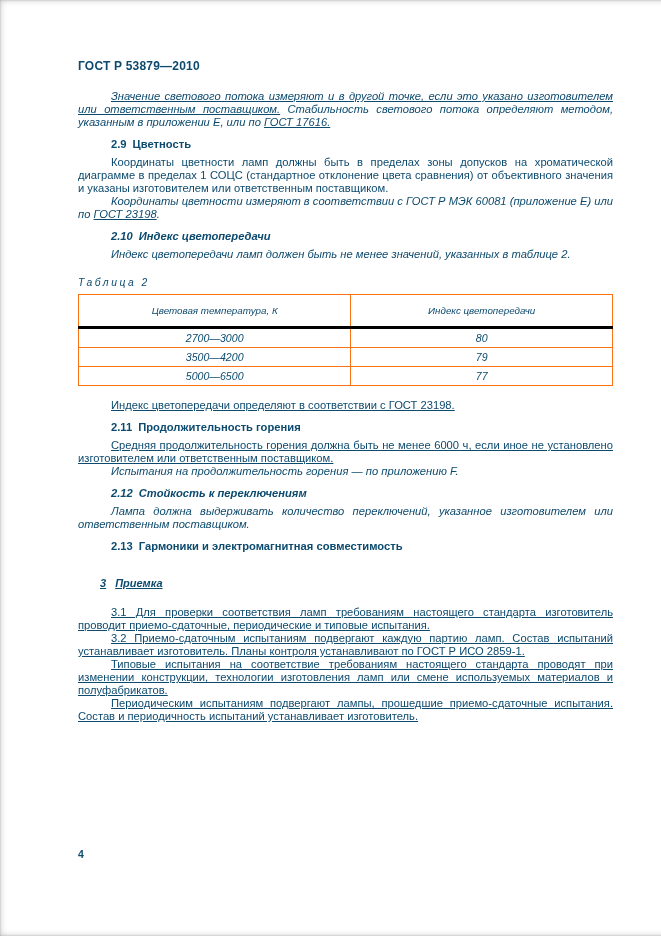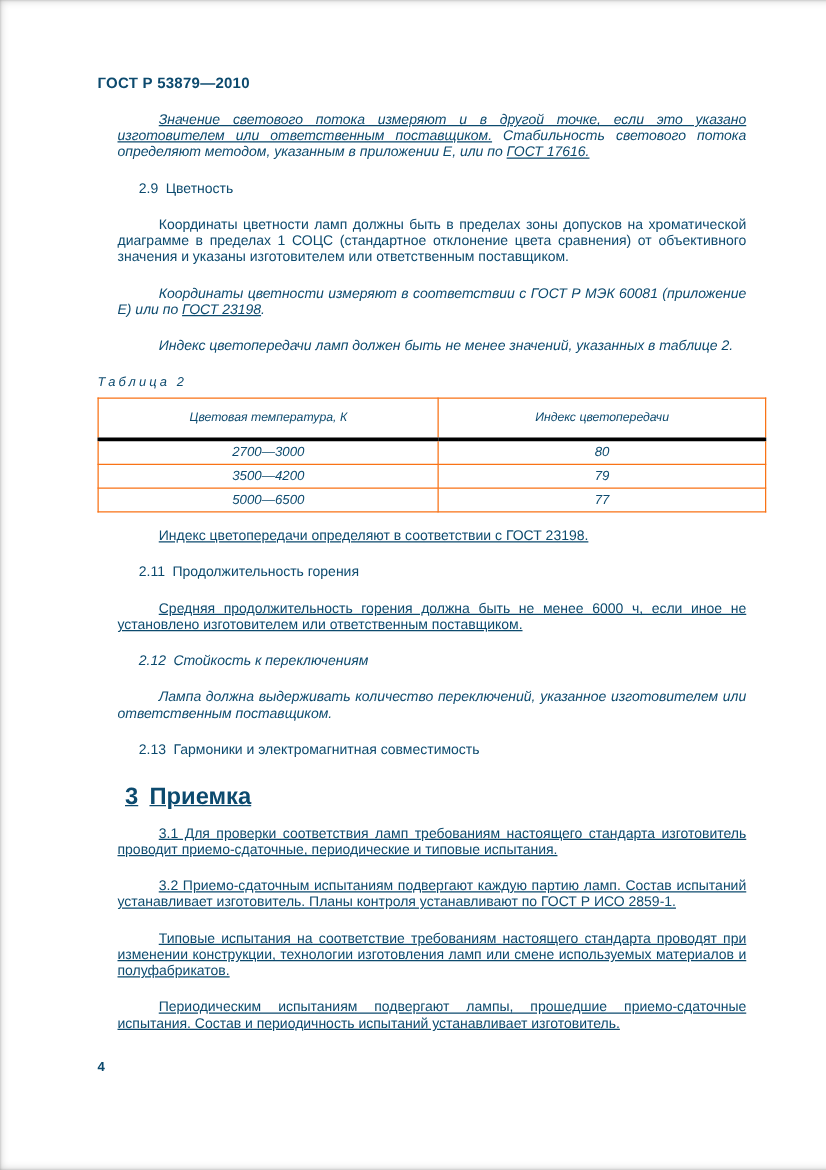--- a/index.html
+++ b/index.html
@@ -15,33 +15,33 @@
     padding-left:26px;
   }
   .content {
     position:absolute; left:78px; top:60px; width:535px;
     font-size:11.2px; line-height:13px;
   }
   .doc-header {
     font-weight:bold; font-size:12px; margin:0 0 17px 0;
     letter-spacing:0.2px;
   }
-  p { margin:16px; text-indent:33px; text-align:justify; }
+  p { margin:0; text-indent:33px; text-align:justify; }
   .it { font-style:italic; }
   .u  { text-decoration:underline; }
   h4 {
-    font-size:11.2px; line-height:13px; font-weight:normal;
+    font-size:11.2px; line-height:13px; font-weight:bold;
     margin:9px 0 5px 0; text-indent:33px;
   }
   h4 .t { margin-left:6px; }
   h4.it { font-style:italic; }
   .chapter {
     margin:23px 0 15px 0;
-    font-size:19px; line-height:15px;
-    font-weight:bold; 
+    font-size:11px; line-height:15px;
+    font-weight:bold; font-style:italic;
     text-indent:22px;
   }
   .chapter .inner { text-decoration:underline; }
   .chapter .t { margin-left:9px; }
   .tbl-caption {
     font-style:italic; font-size:10.3px; letter-spacing:2.5px;
     margin:15px 0 5px 0; text-indent:0; text-align:left;
   }
   table {
     width:100%; border-collapse:collapse; table-layout:fixed;
@@ -69,20 +69,21 @@
     <div class="doc-header">ГОСТ Р 53879—2010</div>
 
     <p class="it"><span class="u">Значение светового потока измеряют и в другой точке, если это указано изготовителем или ответственным поставщиком.</span><span> Стабильность светового потока определяют методом, указанным в приложении Е, или по </span><span class="u">ГОСТ 17616.</span></p>
 
     <h4><span>2.9</span><span class="t">Цветность</span></h4>
 
     <p>Координаты цветности ламп должны быть в пределах зоны допусков на хроматической диаграмме в пределах 1 СОЦС (стандартное отклонение цвета сравнения) от объективного значения и указаны изготовителем или ответственным поставщиком.</p>
 
     <p class="it"><span>Координаты цветности измеряют в соответствии с ГОСТ Р МЭК 60081 (приложение Е) или по </span><span class="u">ГОСТ 23198</span><span>.</span></p>
 
+    <h4 class="it"><span>2.10</span><span class="t">Индекс цветопередачи</span></h4>
 
     <p class="it">Индекс цветопередачи ламп должен быть не менее значений, указанных в таблице 2.</p>
 
     <div class="tbl-caption">Таблица 2</div>
 
     <table>
       <colgroup>
           <col class="c1">
           <col>
         </colgroup>
@@ -106,20 +107,21 @@
           <td>77</td>
         </tr>
       </tbody>
     </table>
 
     <p class="sp"><span class="u">Индекс цветопередачи определяют в соответствии с ГОСТ 23198.</span></p>
 
     <h4><span>2.11</span><span class="t">Продолжительность горения</span></h4>
 
     <p><span class="u">Средняя продолжительность горения должна быть не менее 6000 ч, если иное не установлено изготовителем или ответственным поставщиком.</span></p>
+    <p class="it">Испытания на продолжительность горения —  по приложению F.</p>
 
     <h4 class="it"><span>2.12</span><span class="t">Стойкость к переключениям</span></h4>
 
     <p class="it">Лампа должна выдерживать количество переключений, указанное изготовителем или ответственным поставщиком.</p>
 
     <h4><span>2.13</span><span class="t">Гармоники и электромагнитная совместимость</span></h4>
 
 
     <div class="chapter"><span class="inner"><span>3</span><span class="t">Приемка</span></span></div>
 

